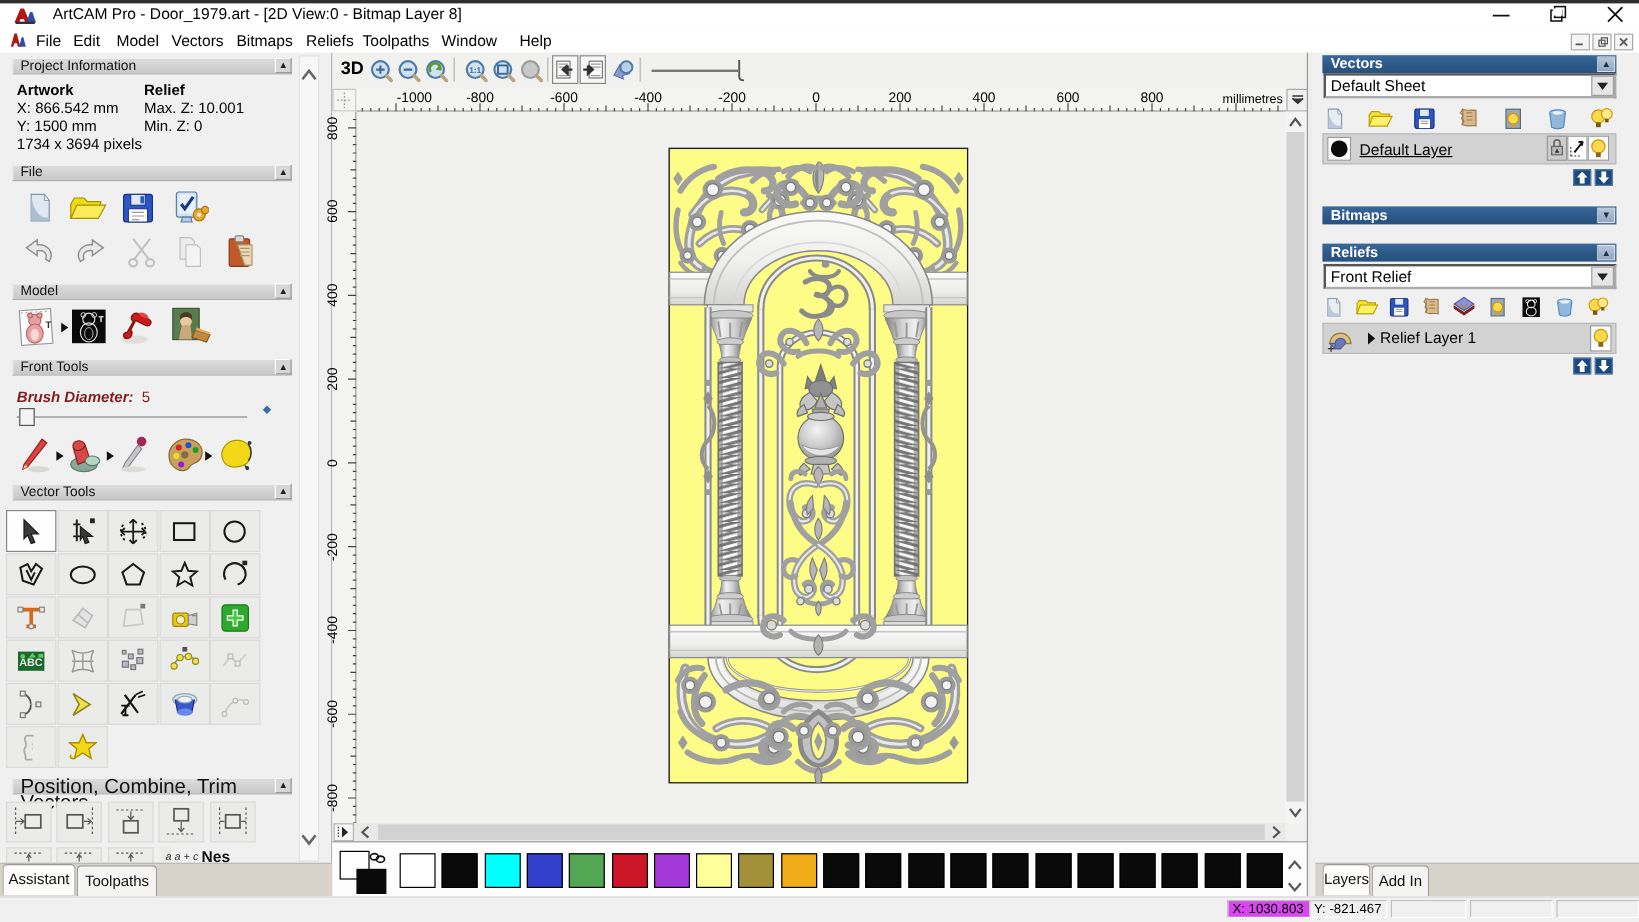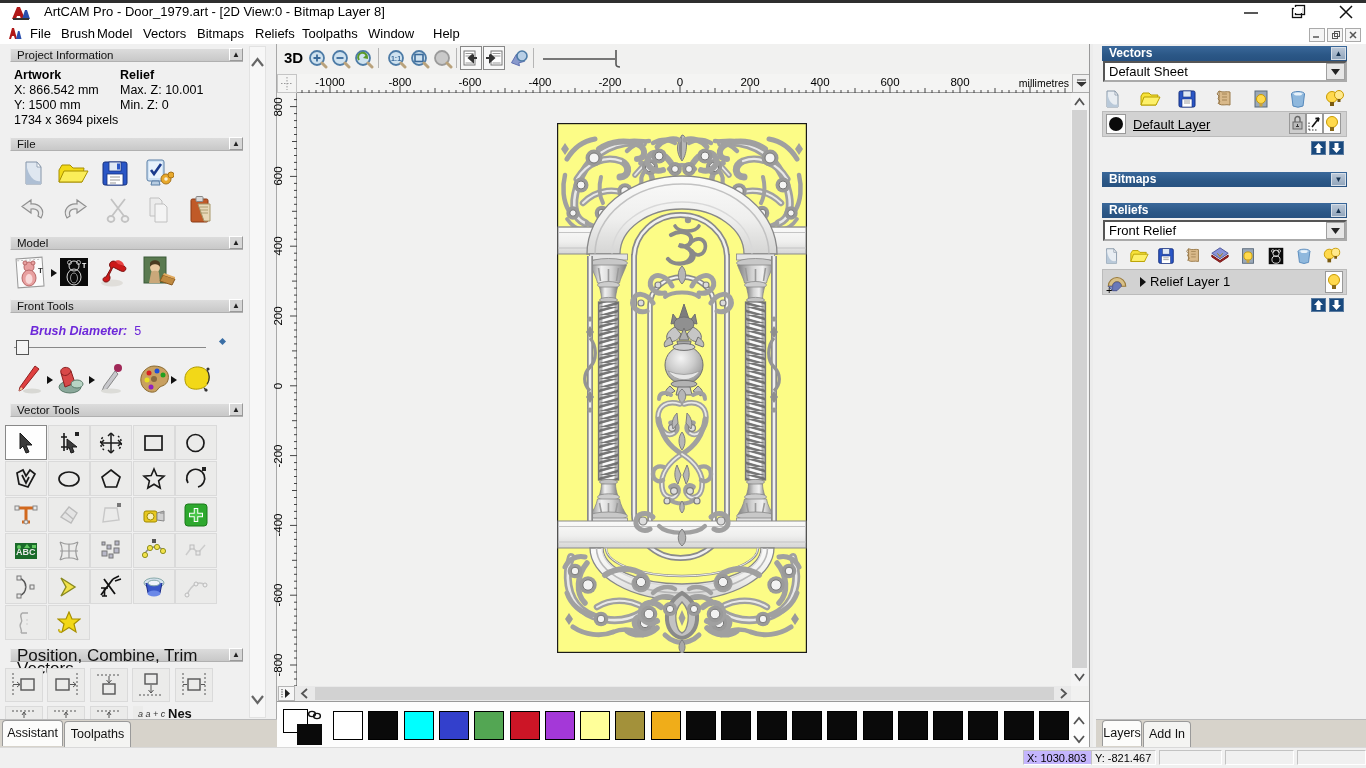--- a/index.html
+++ b/index.html
@@ -33,21 +33,21 @@
 <rect x="59.5" y="2.5" width="9" height="9" fill="none" stroke="#111" stroke-width="1.3"></rect>
 <rect x="58" y="4" width="8" height="6" fill="#fff"></rect>
 <path d="M104 3 L116 15 M116 3 L104 15" stroke="#111" stroke-width="1.5"></path>
   </svg>
 <div class="abs" style="left:0;top:22px;width:1366px;height:22px;background:#fff;"></div>
 <svg class="abs" style="left:8px;top:27px;" width="14" height="13" viewBox="0 0 14 13">
 <path d="M1 12 L4 1 L6 1 L9 12 L7 12 L6 9 L4 9 L3 12Z" fill="#b01818"></path>
 <path d="M8 12 L10 4 L11.5 4 L13.5 12Z" fill="#2a4fae"></path>
   </svg>
 <div class="abs" style="left:30px;top:26px;font-size:13px;color:#000;">File</div>
-<div class="abs" style="left:61px;top:26px;font-size:13px;color:#000;">Brush</div>
+<div class="abs" style="left:61px;top:26px;font-size:13px;color:#000;">Edit</div>
 <div class="abs" style="left:97px;top:26px;font-size:13px;color:#000;">Model</div>
 <div class="abs" style="left:143px;top:26px;font-size:13px;color:#000;">Vectors</div>
 <div class="abs" style="left:197px;top:26px;font-size:13px;color:#000;">Bitmaps</div>
 <div class="abs" style="left:255px;top:26px;font-size:13px;color:#000;">Reliefs</div>
 <div class="abs" style="left:302px;top:26px;font-size:13px;color:#000;">Toolpaths</div>
 <div class="abs" style="left:368px;top:26px;font-size:13px;color:#000;">Window</div>
 <div class="abs" style="left:433px;top:26px;font-size:13px;color:#000;">Help</div>
 <div class="abs" style="left:1309px;top:28px;width:16px;height:14px;background:#f5f5f5;border:1px solid #aaa;"></div>
 <div class="abs" style="left:1327px;top:28px;width:16px;height:14px;background:#f5f5f5;border:1px solid #aaa;"></div>
 <div class="abs" style="left:1345px;top:28px;width:16px;height:14px;background:#f5f5f5;border:1px solid #aaa;"></div>
@@ -77,21 +77,21 @@
 <div class="hdr" style="left:10px;top:137px;width:233px;font-size:11.5px;">File</div>
 <div class="hbtn" style="left:229px;top:137px;">▲</div>
 <div class="hdr" style="left:10px;top:236px;width:233px;font-size:11.5px;">Model</div>
 <div class="hbtn" style="left:229px;top:236px;">▲</div>
 <div class="hdr" style="left:10px;top:299px;width:233px;font-size:11.5px;">Front Tools</div>
 <div class="hbtn" style="left:229px;top:299px;">▲</div>
 <div class="hdr" style="left:10px;top:403px;width:233px;font-size:11.5px;">Vector Tools</div>
 <div class="hbtn" style="left:229px;top:403px;">▲</div>
 <div class="hdr" style="left:10px;top:648px;width:233px;font-size:17px;">Position, Combine, Trim Vectors</div>
 <div class="hbtn" style="left:229px;top:648px;">▲</div>
-<div class="abs" style="left:14px;top:324px;font-size:12.5px;font-style:italic;font-weight:bold;color:#6d28d9;margin-left:16px;">Brush Diameter:&nbsp; <span style="font-style:normal;font-weight:normal;">5</span></div>
+<div class="abs" style="left:14px;top:324px;font-size:12.5px;font-style:italic;font-weight:bold;color:#7f1d1d;">Brush Diameter:&nbsp; <span style="font-style:normal;font-weight:normal;">5</span></div>
 <div class="abs" style="left:14px;top:347px;width:192px;height:1px;background:#888;"></div>
 <div class="abs" style="left:16px;top:340px;width:13px;height:15px;background:#f4f4f4;border:1px solid #555;"></div>
 <div class="abs" style="left:220px;top:339px;width:5px;height:5px;background:#3a6ea5;transform:rotate(45deg);"></div>
 <svg class="abs" style="left:20px;top:160px;" width="27" height="27" viewBox="0 0 27 27">
 <path d="M6 2 L17 2 L21 7 L21 24 L6 24Z" fill="#dfe7f0" stroke="#8494a8"></path>
 <path d="M6 2 L6 24 L21 24 L21 21 C12 23 7 12 6 2Z" fill="#aebfd4"></path>
 <path d="M17 2 L17 7 L21 7Z" fill="#fff" stroke="#8494a8" stroke-width="0.8"></path>
   </svg>
 <svg class="abs" style="left:57px;top:160px;" width="32" height="27" viewBox="0 0 32 27">
 <path d="M2 10 L5 5 L13 5 L16 8 L27 8 L25 22 L2 22Z" fill="#f2d916" stroke="#a89000"></path>
@@ -597,21 +597,21 @@
     <line x1="712.0" y1="16" x2="712.0" y2="19" class="tick"></line>
     <line x1="719.0" y1="16" x2="719.0" y2="19" class="tick"></line>
     <line x1="726.0" y1="16" x2="726.0" y2="19" class="tick"></line>
     <line x1="733.0" y1="12" x2="733.0" y2="19" class="tick"></line>
     <line x1="740.0" y1="16" x2="740.0" y2="19" class="tick"></line>
     <line x1="747.0" y1="16" x2="747.0" y2="19" class="tick"></line>
     <line x1="754.0" y1="16" x2="754.0" y2="19" class="tick"></line>
     <line x1="761.0" y1="16" x2="761.0" y2="19" class="tick"></line>
     <line x1="768.0" y1="14" x2="768.0" y2="19" class="tick"></line>
   </svg>
-<div class="abs" style="left:300px;top:76px;width:60px;text-align:center;font-size:11.5px;color:#000;">-1000</div>
+<div class="abs" style="left:300px;top:76px;width:60px;text-align:right;font-size:11.5px;color:#000;">-1000</div>
 <div class="abs" style="left:370px;top:76px;width:60px;text-align:center;font-size:11.5px;color:#000;">-800</div>
 <div class="abs" style="left:440px;top:76px;width:60px;text-align:center;font-size:11.5px;color:#000;">-600</div>
 <div class="abs" style="left:510px;top:76px;width:60px;text-align:center;font-size:11.5px;color:#000;">-400</div>
 <div class="abs" style="left:580px;top:76px;width:60px;text-align:center;font-size:11.5px;color:#000;">-200</div>
 <div class="abs" style="left:650px;top:76px;width:60px;text-align:center;font-size:11.5px;color:#000;">0</div>
 <div class="abs" style="left:720px;top:76px;width:60px;text-align:center;font-size:11.5px;color:#000;">200</div>
 <div class="abs" style="left:790px;top:76px;width:60px;text-align:center;font-size:11.5px;color:#000;">400</div>
 <div class="abs" style="left:860px;top:76px;width:60px;text-align:center;font-size:11.5px;color:#000;">600</div>
 <div class="abs" style="left:930px;top:76px;width:60px;text-align:center;font-size:11.5px;color:#000;">800</div>
 <div class="abs" style="left:1014px;top:77px;width:55px;text-align:right;font-size:10.5px;color:#000;">millimetres</div>
@@ -1262,16 +1262,16 @@
   </div>
 <div class="udbtn" style="left:1329px;top:298px;">
     <svg width="13" height="12" viewBox="0 0 13 12">
       <path d="M6.5 11 L11 6 H8.5 V1 H4.5 V6 H2Z" fill="#fff"></path>
     </svg>
   </div>
 <div class="abs" style="left:1096px;top:719px;width:270px;height:28px;background:#d7d3cb;border-top:1px solid #bbb;"></div>
 <div class="tab" style="left:1102px;top:720px;width:40px;line-height:25px;background:#fcfcfb;">Layers</div>
 <div class="tab" style="left:1143px;top:721px;width:48px;line-height:24px;background:#f4f4f2;">Add In</div>
 <div class="abs" style="left:0;top:747px;width:1366px;height:21px;background:#f0f0f0;border-top:1px solid #d9d9d9;"></div>
-<div class="abs" style="left:1023px;top:750px;width:72px;height:15px;background:#c4b5fd;border:1px solid #c2c2c2;border-bottom-color:#fff;border-right-color:#fff;font-size:11px;line-height:14px;padding-left:3px;color:#000;white-space:nowrap;overflow:hidden;">X: 1030.803</div>
+<div class="abs" style="left:1023px;top:750px;width:72px;height:15px;background:#d946ef;border:1px solid #c2c2c2;border-bottom-color:#fff;border-right-color:#fff;font-size:11px;line-height:14px;padding-left:3px;color:#000;white-space:nowrap;overflow:hidden;">X: 1030.803</div>
 <div class="abs" style="left:1091px;top:750px;width:65px;height:15px;background:#f0f0f0;border:1px solid #c2c2c2;border-bottom-color:#fff;border-right-color:#fff;font-size:11px;line-height:14px;padding-left:3px;color:#000;white-space:nowrap;overflow:hidden;">Y: -821.467</div>
 <div class="abs" style="left:1159px;top:750px;width:63px;height:15px;background:#f0f0f0;border:1px solid #c2c2c2;border-bottom-color:#fff;border-right-color:#fff;font-size:11px;line-height:14px;padding-left:3px;color:#000;white-space:nowrap;overflow:hidden;"></div>
 <div class="abs" style="left:1225px;top:750px;width:69px;height:15px;background:#f0f0f0;border:1px solid #c2c2c2;border-bottom-color:#fff;border-right-color:#fff;font-size:11px;line-height:14px;padding-left:3px;color:#000;white-space:nowrap;overflow:hidden;"></div>
 <div class="abs" style="left:1297px;top:750px;width:69px;height:15px;background:#f0f0f0;border:1px solid #c2c2c2;border-bottom-color:#fff;border-right-color:#fff;font-size:11px;line-height:14px;padding-left:3px;color:#000;white-space:nowrap;overflow:hidden;"></div>
 </body></html>

